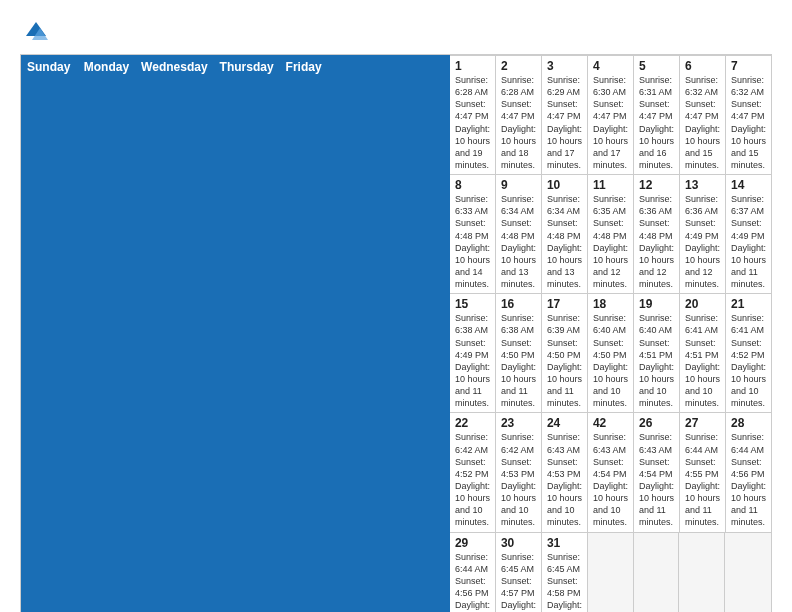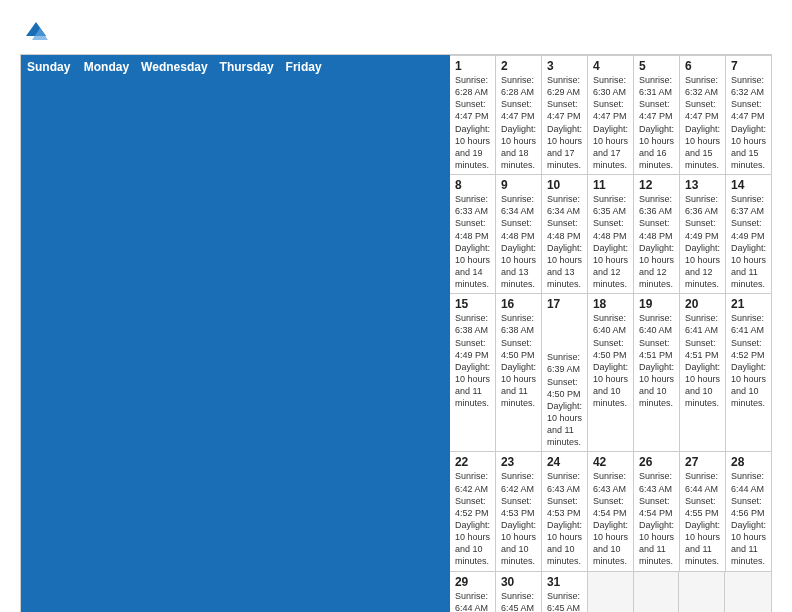--- a/index.html
+++ b/index.html
@@ -248,21 +248,21 @@
           </div>
           <div class="cal-cell">
             <div class="day-num">16</div>
             <div class="day-info" style="white-space: pre-line;">Sunrise: 6:38 AM
 Sunset: 4:50 PM
 Daylight: 10 hours
 and 11 minutes.</div>
           </div>
           <div class="cal-cell">
             <div class="day-num">17</div>
-            <div class="day-info" style="white-space: pre-line; margin-top: 39px;">Sunrise: 6:39 AM
+            <div class="day-info" style="white-space: pre-line;">Sunrise: 6:39 AM
 Sunset: 4:50 PM
 Daylight: 10 hours
 and 11 minutes.</div>
           </div>
           <div class="cal-cell">
             <div class="day-num">18</div>
             <div class="day-info" style="white-space: pre-line;">Sunrise: 6:40 AM
 Sunset: 4:50 PM
 Daylight: 10 hours
 and 10 minutes.</div>

